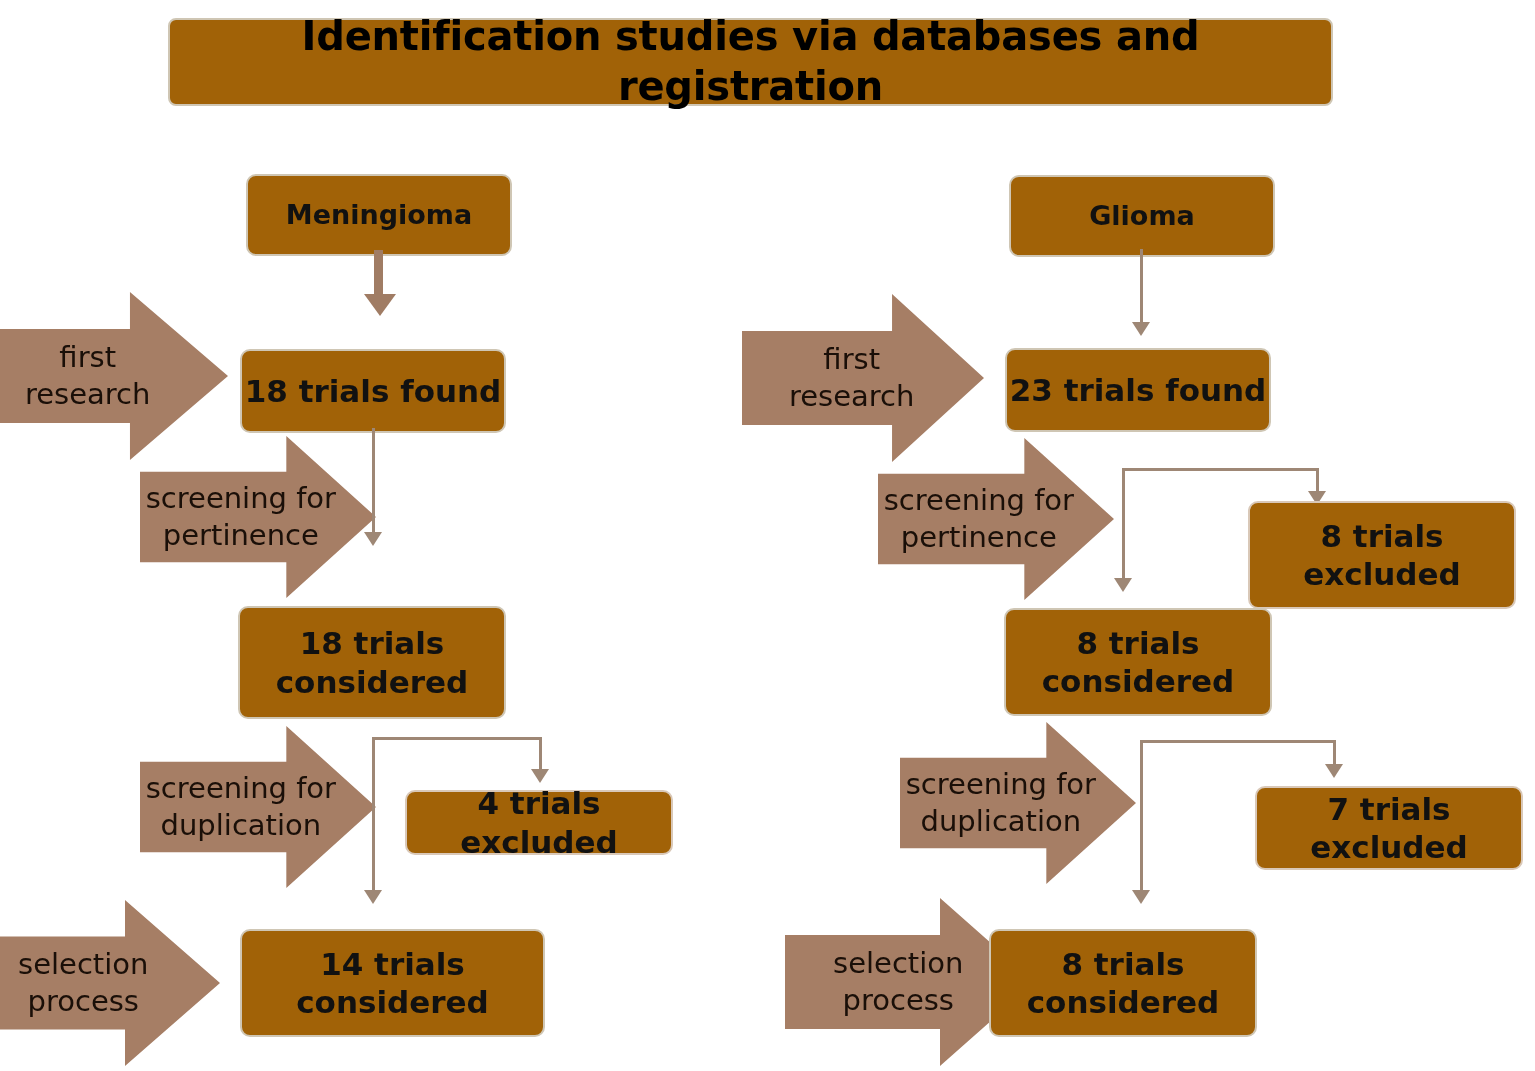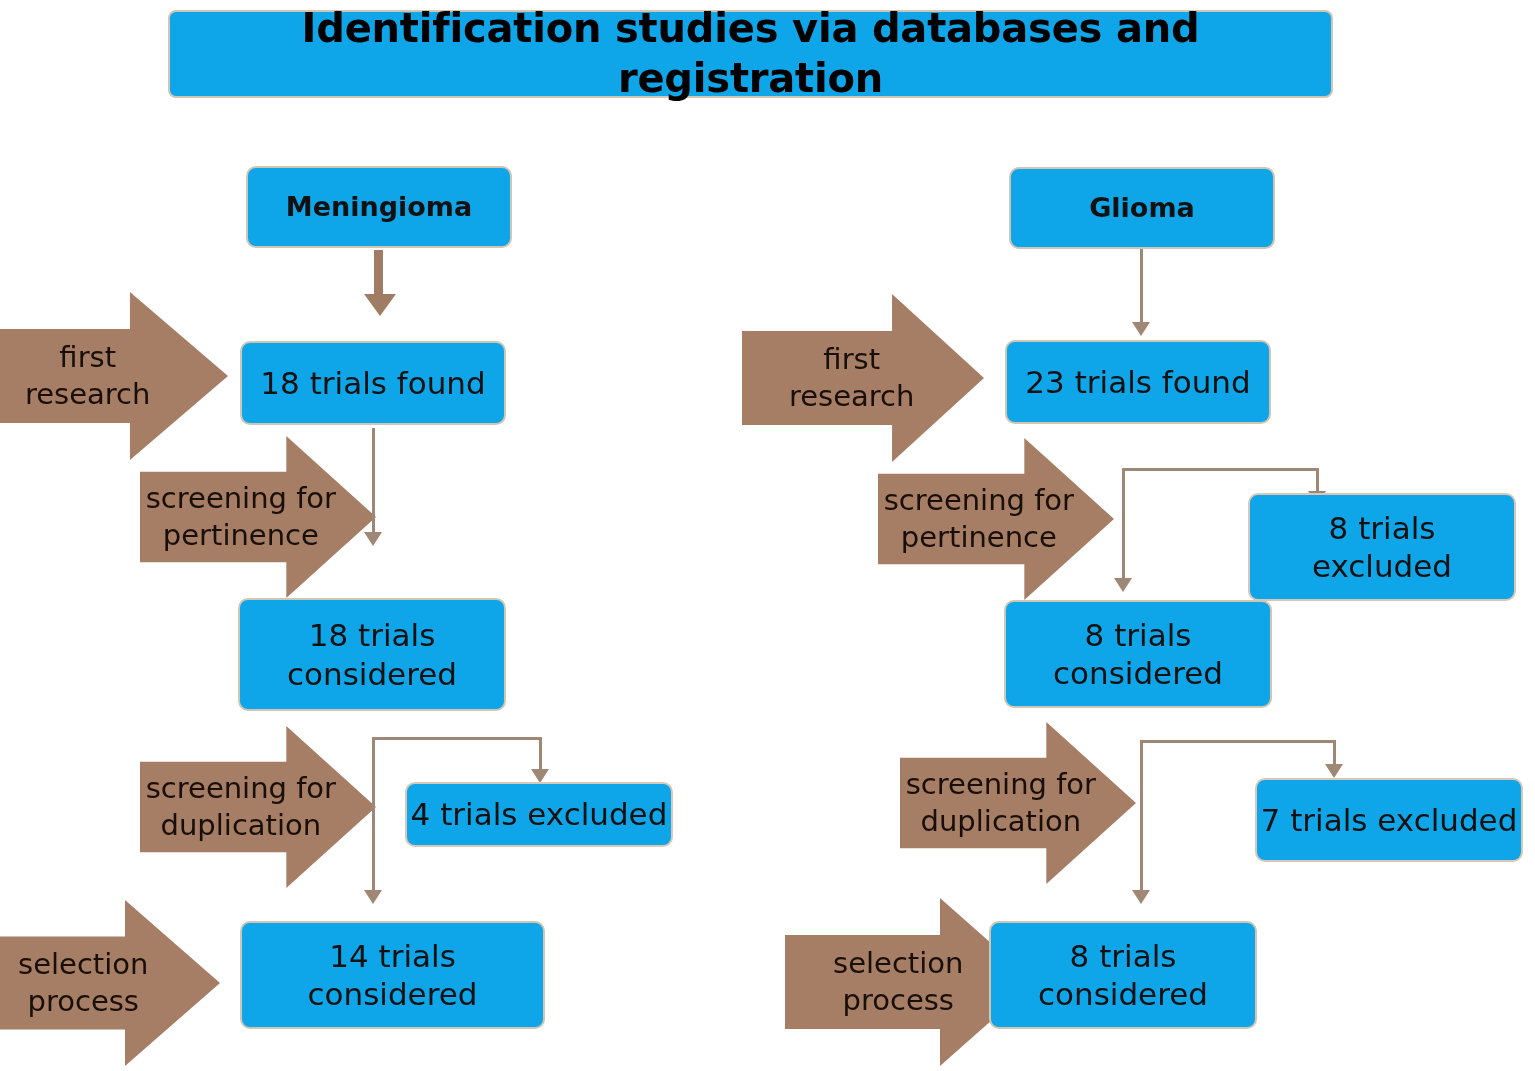--- a/index.html
+++ b/index.html
@@ -13,44 +13,45 @@
     height: 1071px;
     background: #ffffff;
     overflow: hidden;
     font-family: "DejaVu Sans", "Liberation Sans", sans-serif;
   }
 
   
   .box {
     position: absolute;
     box-sizing: border-box;
-    background: #0ea5e9;
+    background: #a16207;
     border: 2px solid #CFC6B4;
     border-radius: 10px;
     display: flex;
     align-items: center;
     justify-content: center;
     text-align: center;
     color: #111111;
     line-height: 1.24;
     white-space: pre-line;
+    margin-top: 8px;
   }
   .box.title-box {
     border-radius: 8px;
     font-weight: bold;
     font-size: 40px;
     letter-spacing: -0.2px;
     color: #000000;
   }
   .box.head-box {
     font-weight: bold;
     font-size: 27px;
   }
   .box.data-box {
-    font-weight: normal;
+    font-weight: bold;
     font-size: 31px;
   }
   .box.excl-box {
     border-color: #D9C8B8;
   }
 
   
   .chev {
     position: absolute;
     box-sizing: border-box;

